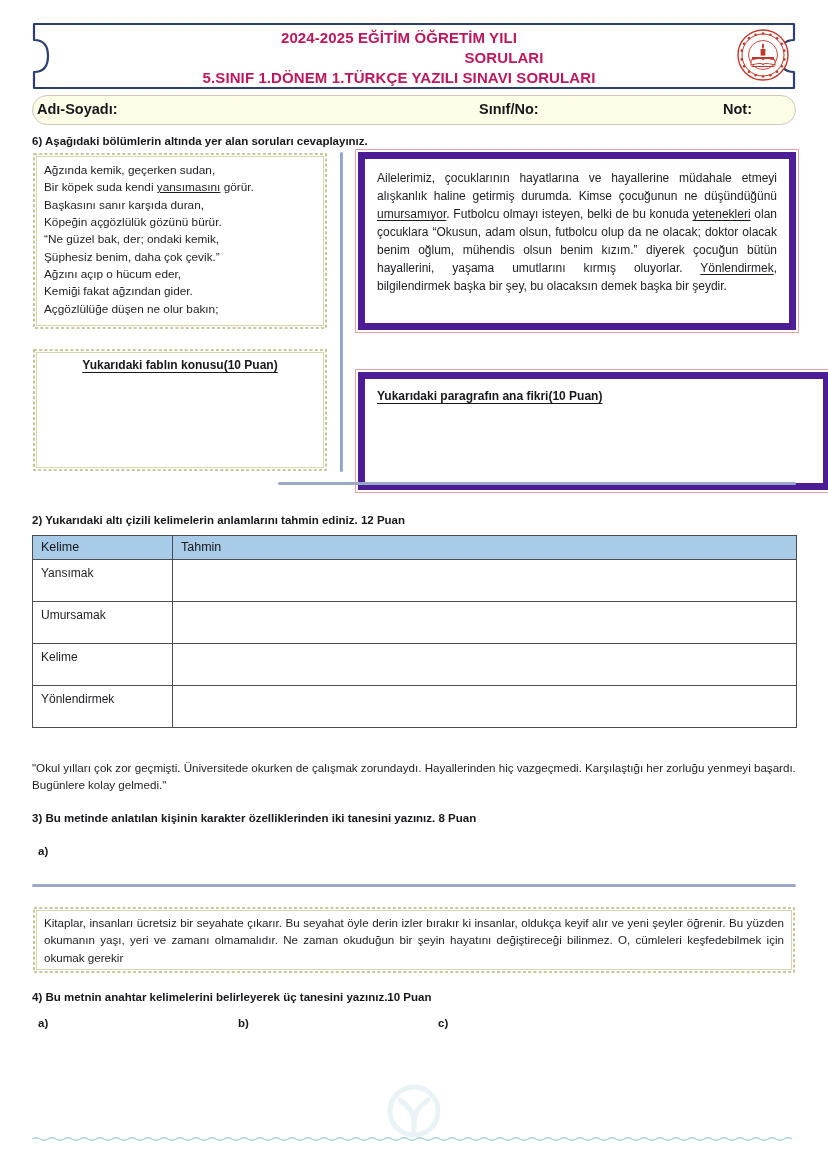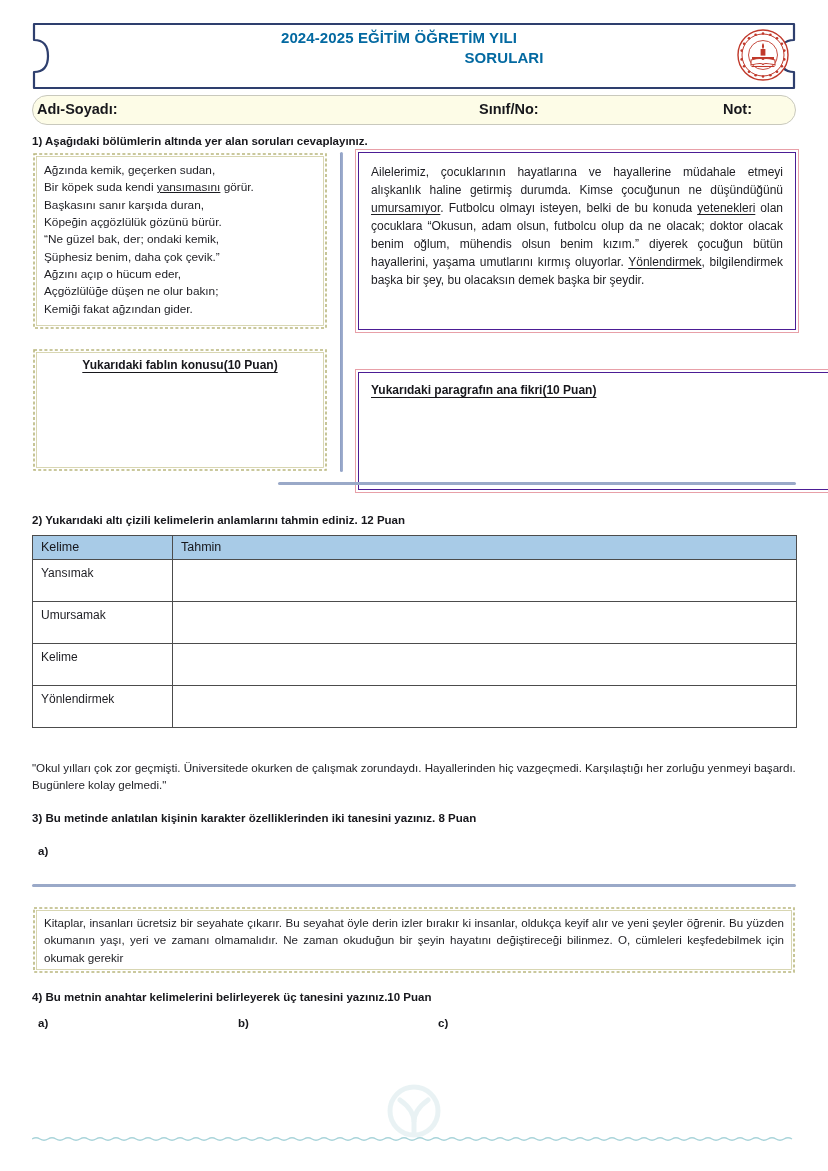--- a/index.html
+++ b/index.html
@@ -44,21 +44,21 @@
     left: 40px;
     right: 70px;
     top: 6px;
     text-align: center;
     line-height: 1.33;
   }
   .header-titles .tline {
     font-size: 15px;
     font-weight: 600;
     letter-spacing: 0.1px;
-    color: #0369a1;
+    color: #be185d;
     white-space: nowrap;
   }
   .header-titles .tline.school {
     padding-left: 210px;
   }
   .meb-logo {
     position: absolute;
     right: 6px;
     top: 6px;
     width: 54px;
@@ -133,21 +133,21 @@
     height: 100%;
     pointer-events: none;
   }
   .box-inner {
     position: relative;
     padding: 10px 12px;
   }
 
   
   .box-double-red {
-    border: 1px solid #4c1d95;
+    border: 7px solid #4c1d95;
     outline: 1px solid #e8a0a8;
     outline-offset: 2px;
   }
 
   #fable-box   { left: 32px;  top: 152px; width: 296px; height: 178px; }
   #para-box    { left: 358px; top: 152px; width: 438px; height: 178px; }
   #fable-ans   { left: 32px;  top: 348px; width: 296px; height: 124px; text-align: center; }
   #para-ans    { left: 358px; top: 372px; width: 472px; height: 118px; }
   #book-box    { left: 32px;  top: 906px; width: 764px; height: 68px; }
 
@@ -279,20 +279,21 @@
 
   <div class="header-wrap">
     <div class="header-plaque">
       <svg viewBox="0 0 764 68" preserveAspectRatio="none" aria-hidden="true">
         <path d="M2,2 L762,2 L762,18 Q748,18 748,34 Q748,50 762,50 L762,66 L2,66 L2,50 Q16,50 16,34 Q16,18 2,18 Z" fill="#ffffff" stroke="#2e3f6e" stroke-width="2.2" stroke-linejoin="round"></path>
       </svg>
     </div>
     <div class="header-titles">
       <div class="tline">2024-2025 EĞİTİM ÖĞRETİM YILI</div>
       <div class="tline school">SORULARI</div>
+      <div class="tline">5.SINIF 1.DÖNEM 1.TÜRKÇE YAZILI SINAVI SORULARI</div>
     </div>
     <div class="meb-logo">
       <svg viewBox="0 0 54 54" aria-hidden="true">
         <circle cx="27" cy="27" r="25" fill="#ffffff" stroke="#c0392b" stroke-width="1.4"></circle>
         <circle cx="27" cy="27" r="21" fill="none" stroke="#c0392b" stroke-width="1"></circle>
         <circle cx="27" cy="27" r="14.5" fill="none" stroke="#c0392b" stroke-width="0.9"></circle>
         <g fill="#c0392b">
           <circle cx="27" cy="5.5" r="1.3"></circle>
             <circle cx="34.4" cy="6.7" r="1.3"></circle>
           <circle cx="41" cy="10.3" r="1.3"></circle>
@@ -320,39 +321,39 @@
       </svg>
     </div>
   </div>
 
   <div class="namebar">
     <span class="nb-item nb-name">Adı-Soyadı:</span>
     <span class="nb-item nb-class">Sınıf/No:</span>
     <span class="nb-item nb-grade">Not:</span>
   </div>
 
-  <div class="q-prompt" id="q1-prompt">1) Aşağıdaki bölümlerin altında yer alan soruları cevaplayınız.</div>
+  <div class="q-prompt" id="q1-prompt">6) Aşağıdaki bölümlerin altında yer alan soruları cevaplayınız.</div>
 
   <div class="col-divider"></div>
 
   <div class="box box-wavy" id="fable-box">
     <svg class="wavy-svg" viewBox="0 0 296 178" preserveAspectRatio="none" aria-hidden="true">
       <rect x="2" y="2" width="292" height="174" fill="none" stroke="#b9b77e" stroke-width="1.6" stroke-dasharray="3 2.2"></rect>
       <rect x="4.5" y="4.5" width="287" height="169" fill="none" stroke="#cfcda0" stroke-width="0.8"></rect>
     </svg>
     <div class="box-inner">
       <div class="fable-line">Ağzında kemik, geçerken sudan,</div>
       <div class="fable-line" id="fable-line-2">Bir köpek suda kendi <u>yansımasını</u> görür.</div>
       <div class="fable-line">Başkasını sanır karşıda duran,</div>
       <div class="fable-line">Köpeğin açgözlülük gözünü bürür.</div>
       <div class="fable-line">“Ne güzel bak, der; ondaki kemik,</div>
       <div class="fable-line">Şüphesiz benim, daha çok çevik.”</div>
       <div class="fable-line">Ağzını açıp o hücum eder,</div>
+      <div class="fable-line">Kemiği fakat ağzından gider.</div>
       <div class="fable-line">Açgözlülüğe düşen ne olur bakın;</div>
-      <div class="fable-line">Kemiği fakat ağzından gider.</div>
     </div>
   </div>
 
   <div class="box box-double-red" id="para-box">
     <div class="box-inner">
       <p class="para-text">Ailelerimiz, çocuklarının hayatlarına ve hayallerine müdahale etmeyi alışkanlık haline getirmiş durumda. Kimse çocuğunun ne düşündüğünü <u>umursamıyor</u>. Futbolcu olmayı isteyen, belki de bu konuda <u>yetenekleri</u> olan çocuklara “Okusun, adam olsun, futbolcu olup da ne olacak; doktor olacak benim oğlum, mühendis olsun benim kızım.” diyerek çocuğun bütün hayallerini, yaşama umutlarını kırmış oluyorlar. <u>Yönlendirmek</u>, bilgilendirmek başka bir şey, bu olacaksın demek başka bir şeydir.</p>
     </div>
   </div>
 
   <div class="box box-wavy" id="fable-ans">

